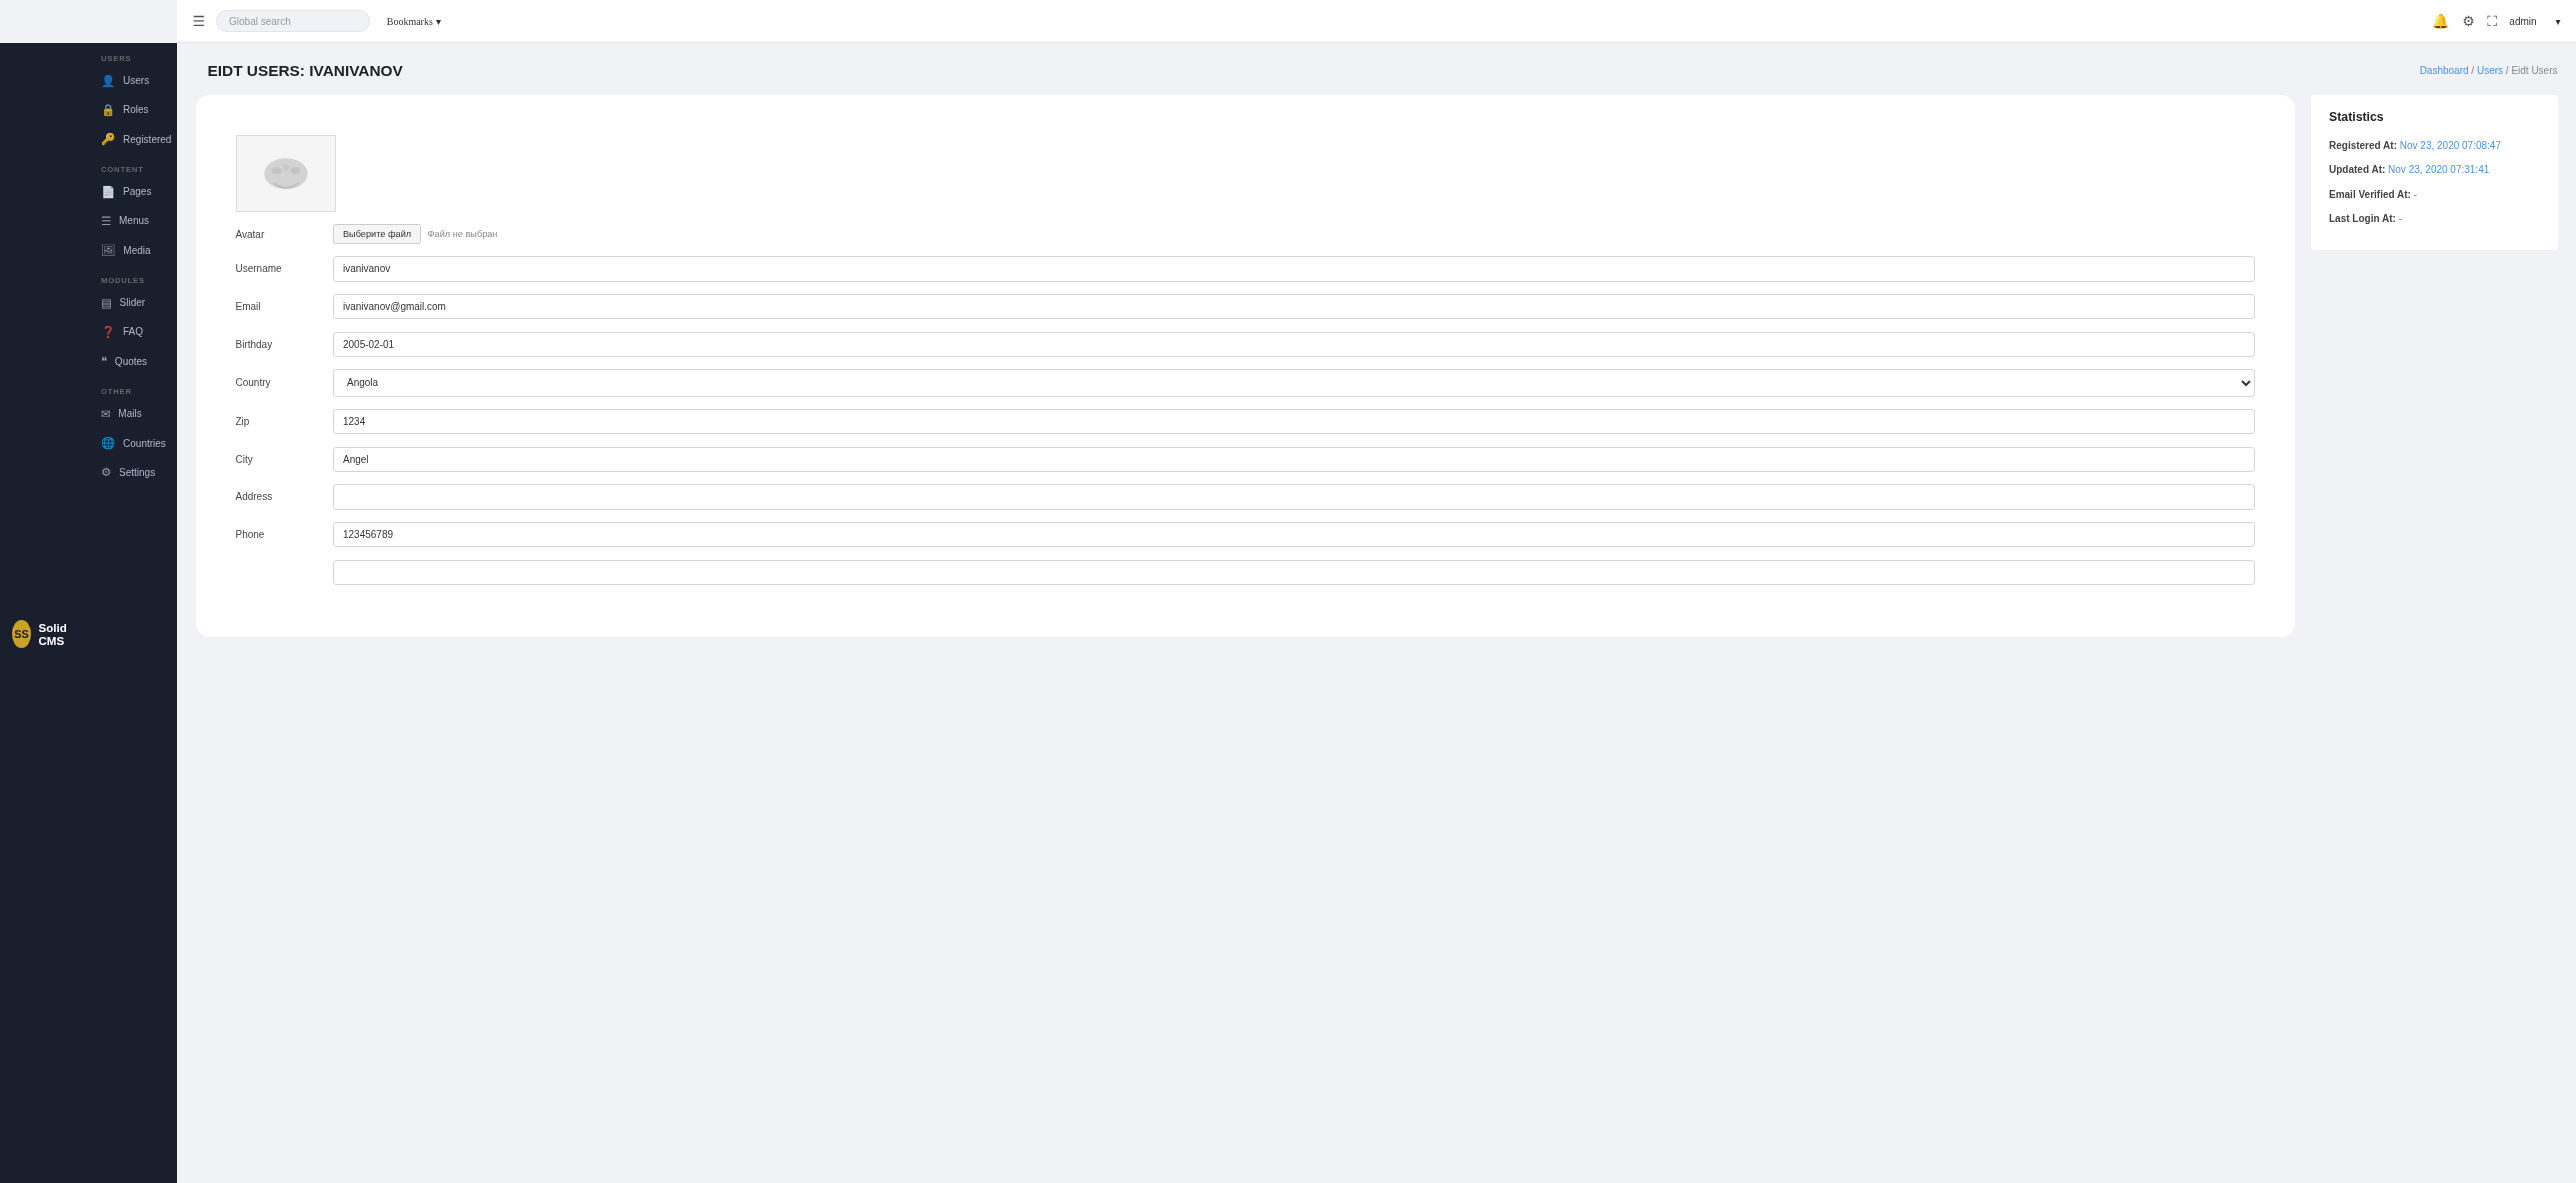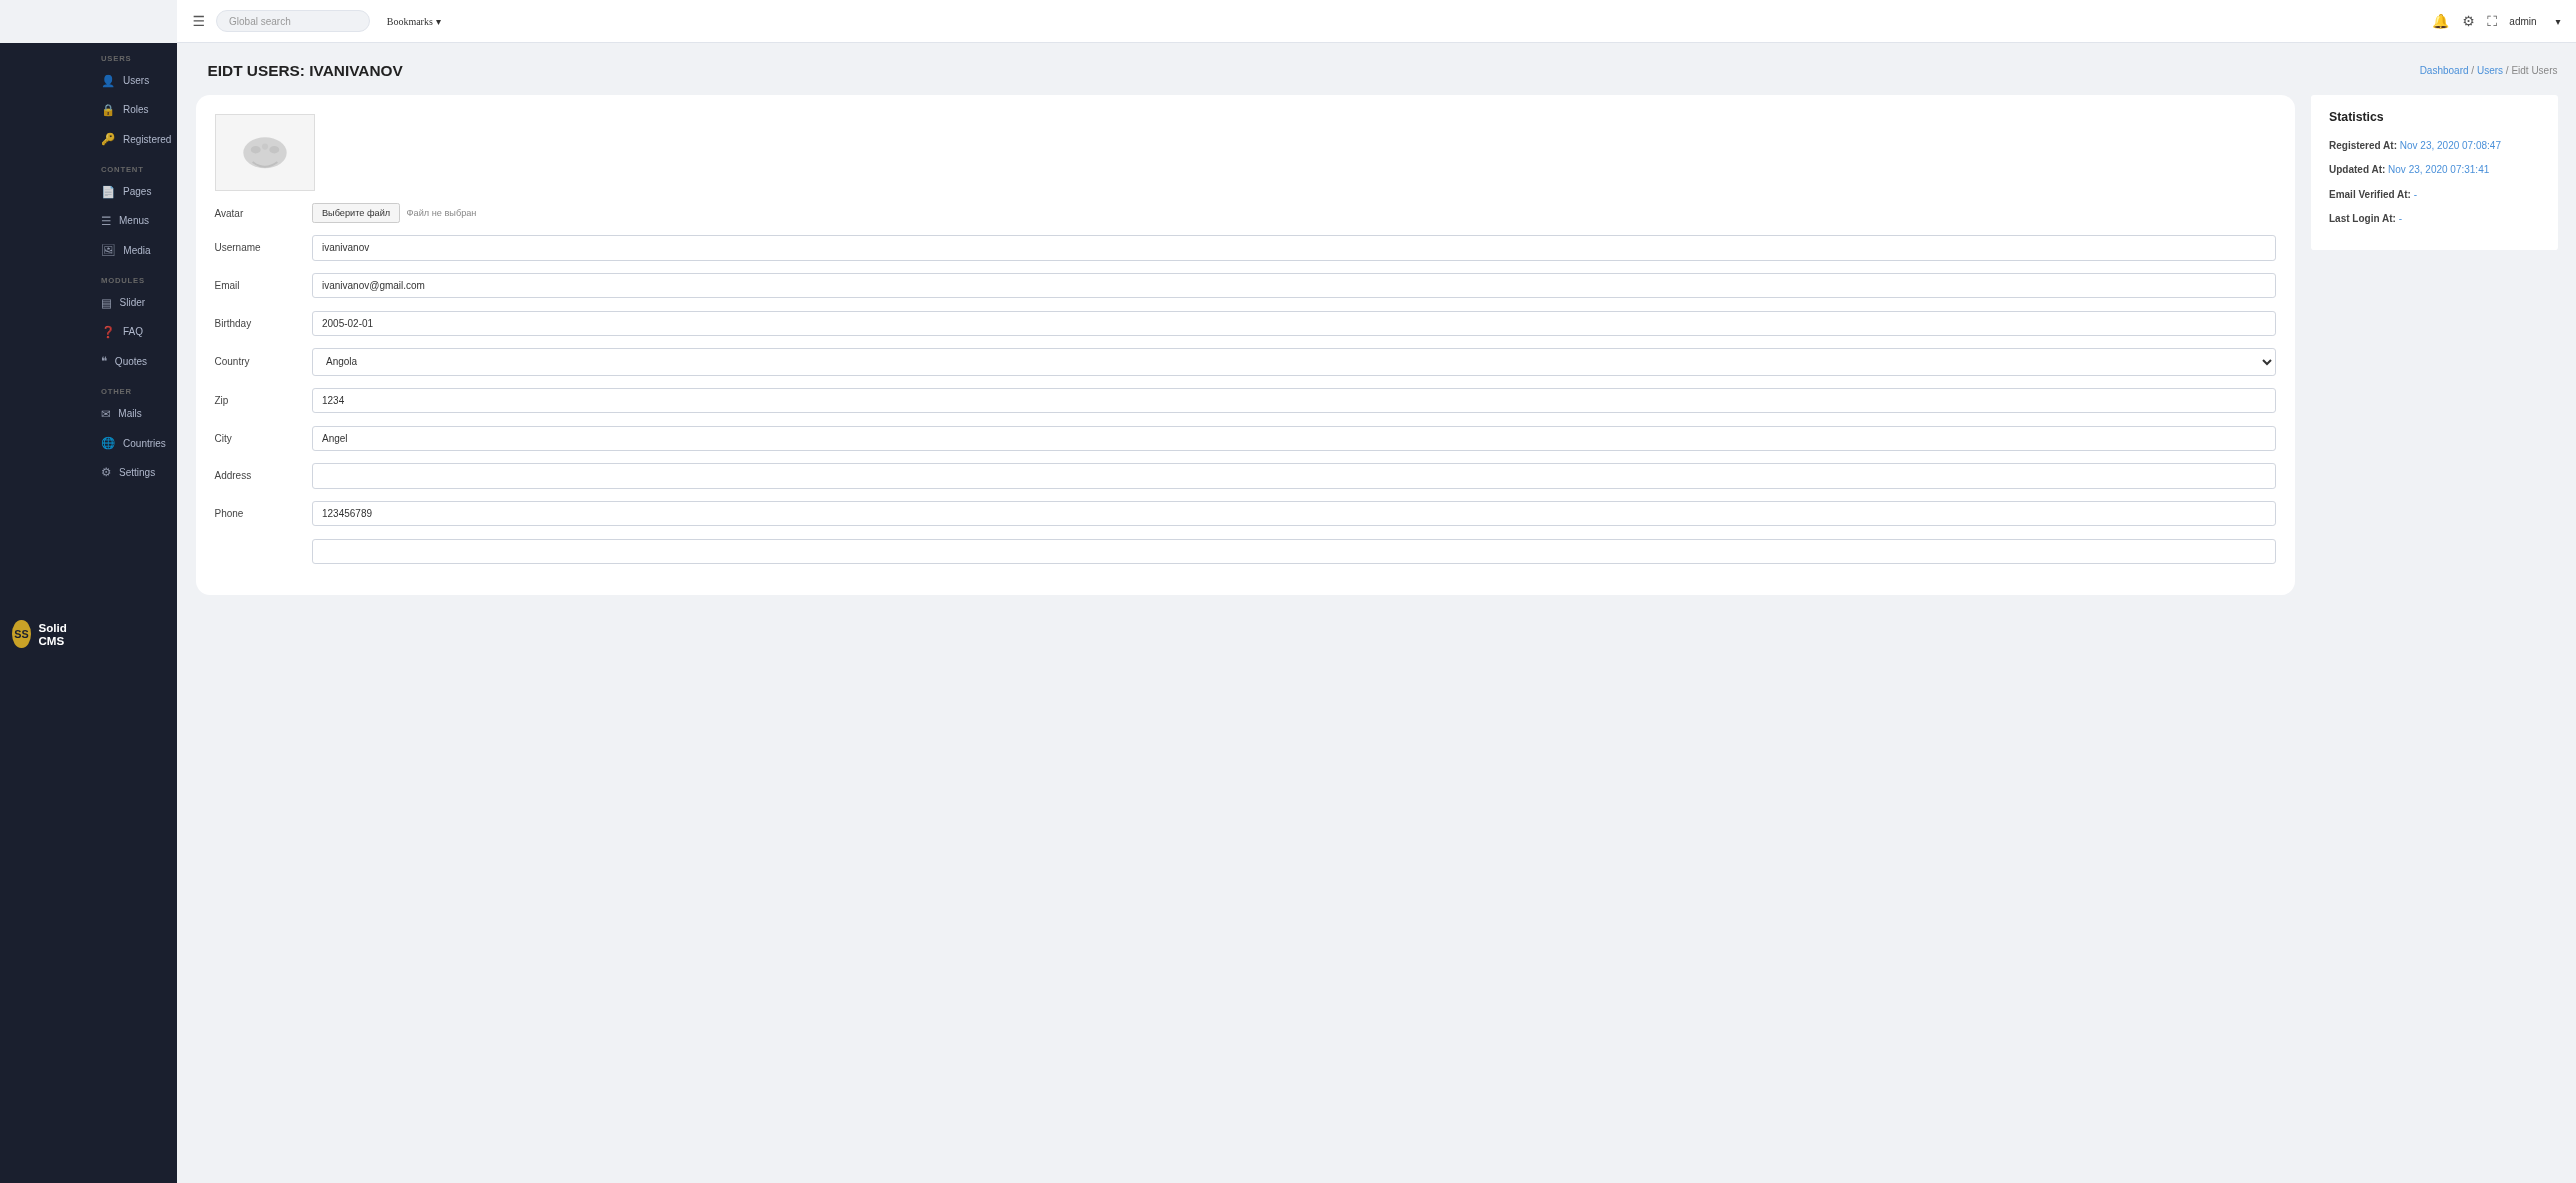--- a/index.html
+++ b/index.html
@@ -120,21 +120,21 @@
 
     
     .form-stats-row {
       display: flex;
       gap: 15.4px;
     }
     .form-card {
       flex: 1;
       background: #fff;
       border-radius: 14px;
-      padding: 19px;
+      padding: 40px;
     }
     .stats-card {
       width: 247px;
       min-width: 216px;
       background: #fff;
       border-radius: 3.1px;
       padding: 15.4px 18.5px;
       height: fit-content;
     }
     .stats-title {

